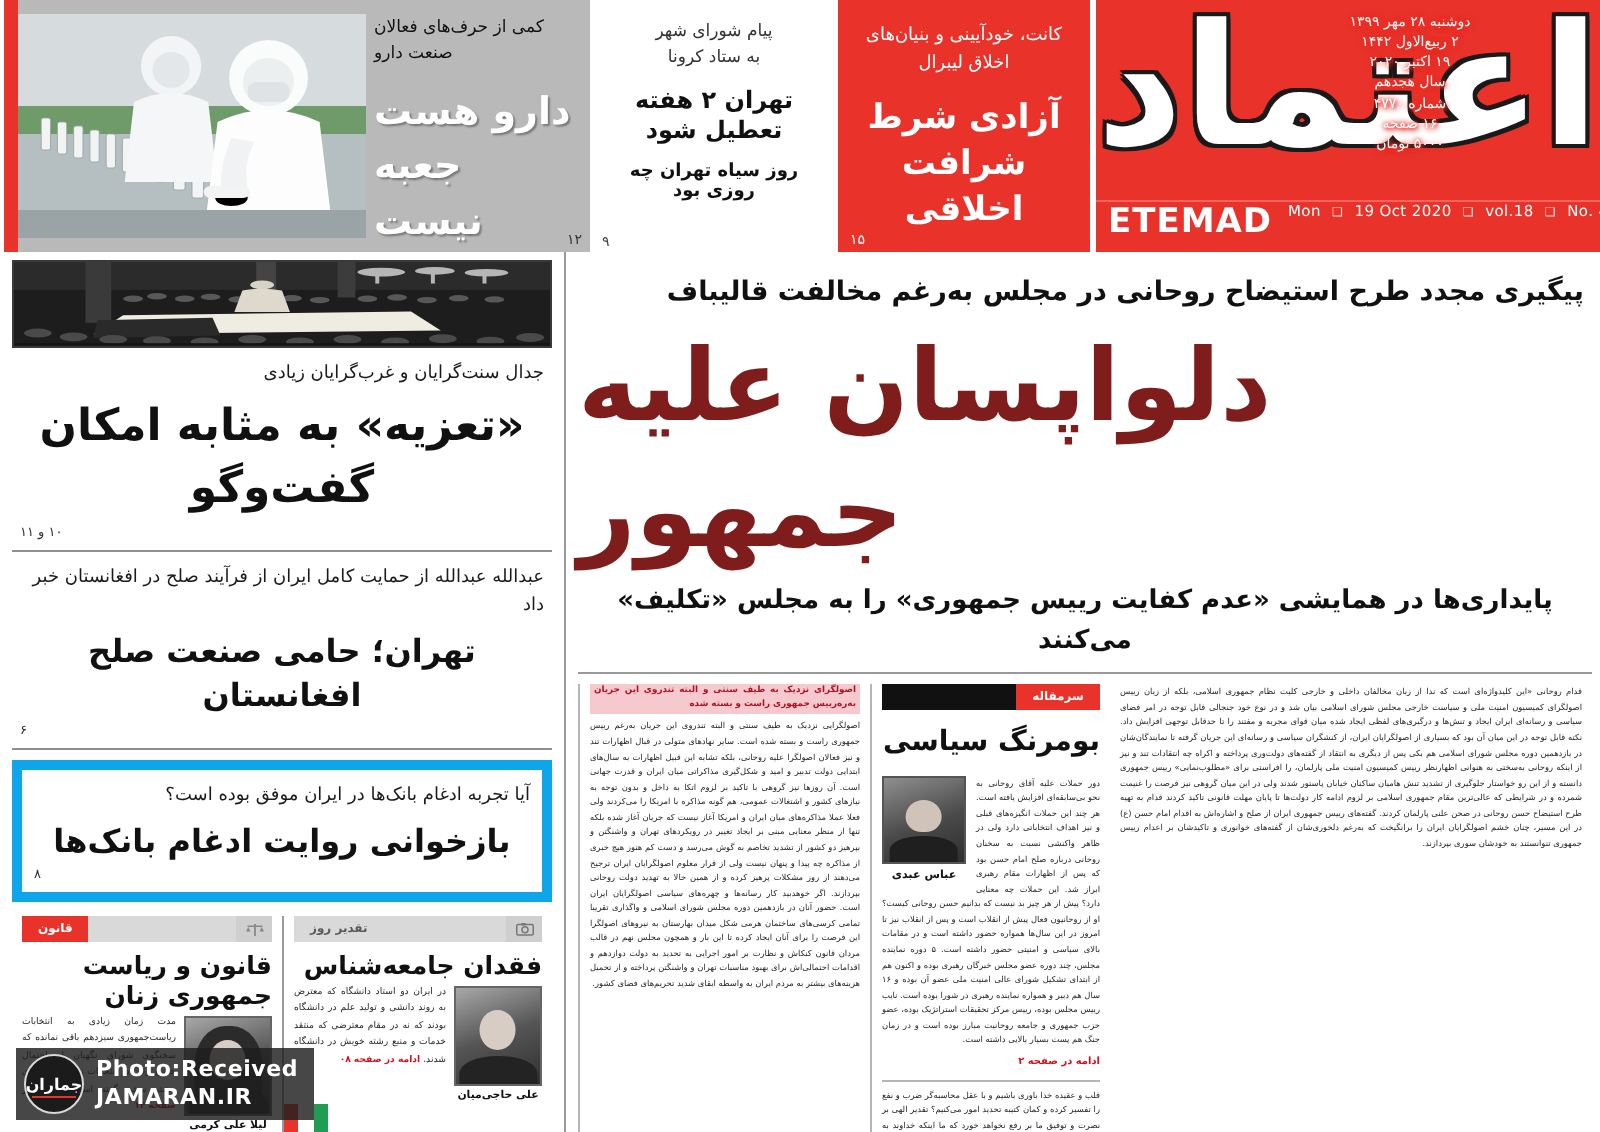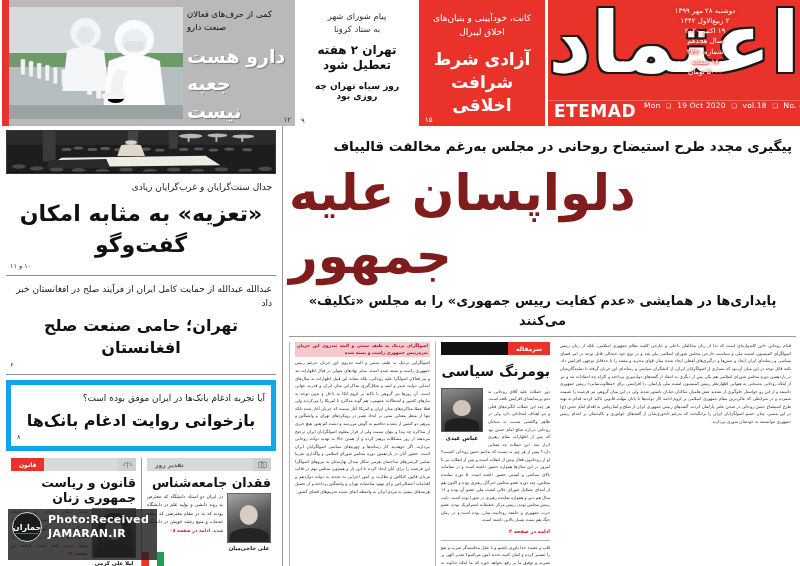--- a/index.html
+++ b/index.html
@@ -536,21 +536,21 @@
 
   
   .watermark {
     position: absolute;
     left: 8px;
     bottom: 6px;
     display: flex;
     flex-direction: row;
     align-items: center;
     background: rgba(30,30,30,0.82);
-    padding: 3px 8px 18px 4px;
+    padding: 3px 8px 3px 4px;
     direction: ltr;
     z-index: 40;
   }
   .wm-logo {
     width: 30px; height: 30px;
     border-radius: 50%;
     background: #1b1b1b;
     border: 1.5px solid #d8d8d8;
     margin-right: 6px;
     display: flex; align-items: center; justify-content: center;

